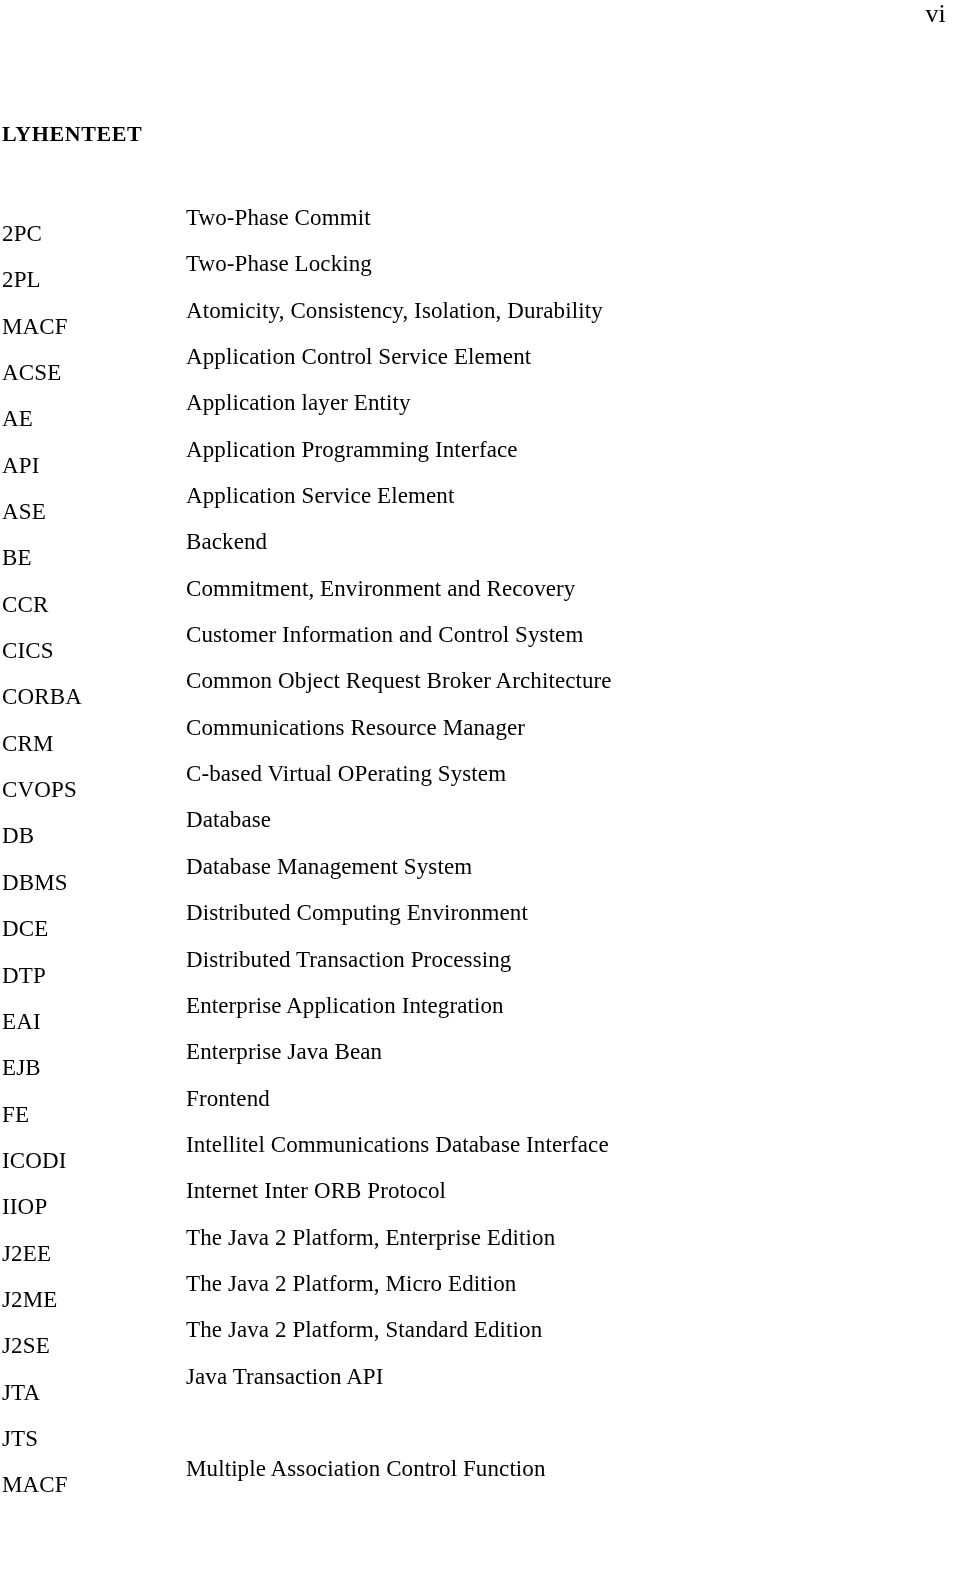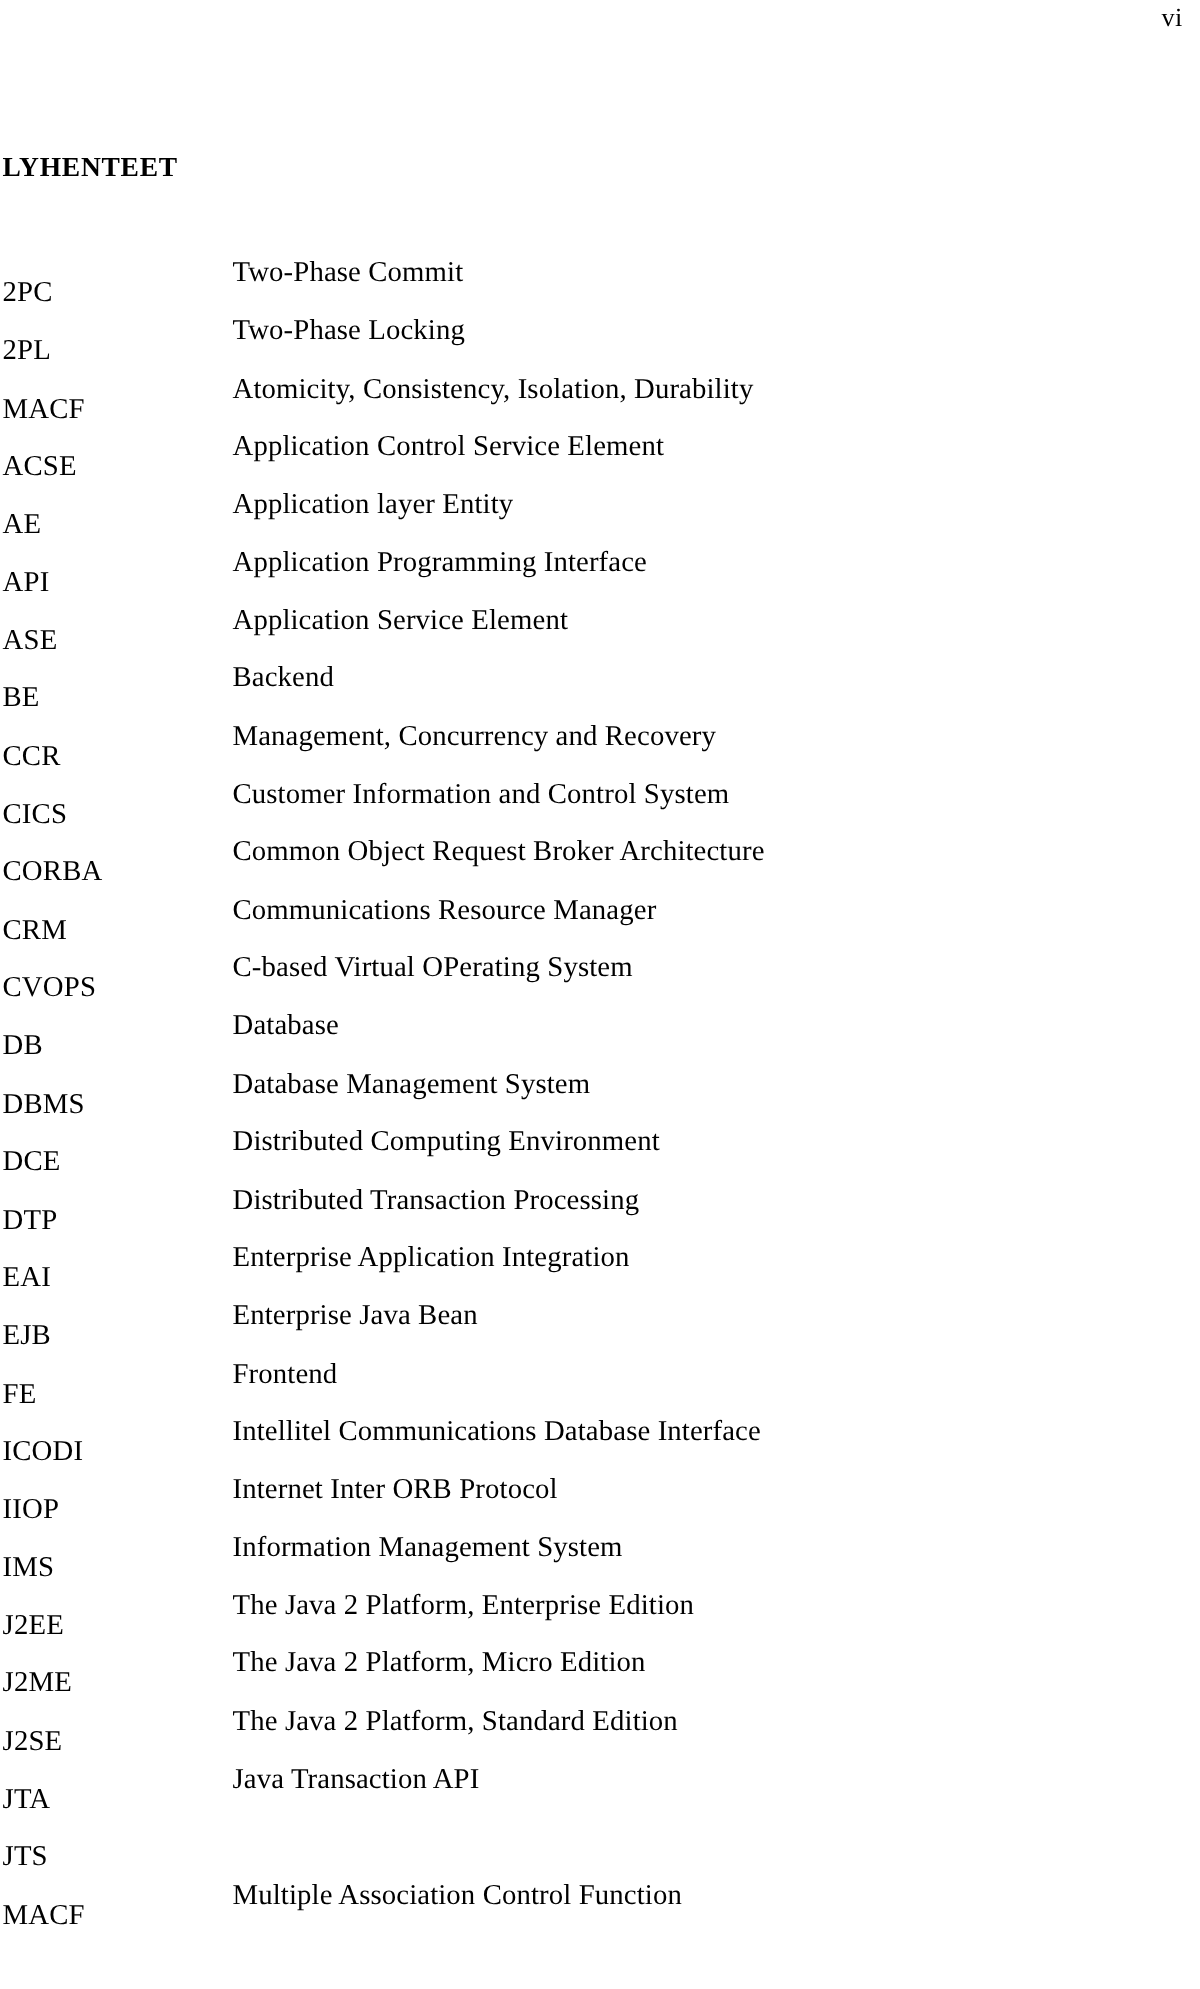--- a/index.html
+++ b/index.html
@@ -23,21 +23,21 @@
     top: 0;
     width: 960px;
     height: 1591px;
   }
 
   
   .folio {
     position: absolute;
     right: 14px;
     top: 1px;
-    font-size: 21px;
+    font-size: 26px;
     line-height: 26px;
     letter-spacing: 0.2px;
     text-align: left;
     white-space: nowrap;
   }
 
   
   .section-title {
     position: absolute;
     left: 2px;
@@ -122,21 +122,21 @@
       <div class="abbrev-row">
         <span class="abbrev-term">ASE</span>
         <span class="abbrev-def">Application Service Element</span>
       </div>
       <div class="abbrev-row">
         <span class="abbrev-term">BE</span>
         <span class="abbrev-def">Backend</span>
       </div>
       <div class="abbrev-row">
         <span class="abbrev-term">CCR</span>
-        <span class="abbrev-def">Management, Concurrency and Recovery</span>
+        <span class="abbrev-def">Commitment, Environment and Recovery</span>
       </div>
       <div class="abbrev-row">
         <span class="abbrev-term">CICS</span>
         <span class="abbrev-def">Customer Information and Control System</span>
       </div>
       <div class="abbrev-row">
         <span class="abbrev-term">CORBA</span>
         <span class="abbrev-def">Common Object Request Broker Architecture</span>
       </div>
       <div class="abbrev-row">
@@ -177,24 +177,20 @@
       </div>
       <div class="abbrev-row">
         <span class="abbrev-term">ICODI</span>
         <span class="abbrev-def">Intellitel Communications Database Interface</span>
       </div>
       <div class="abbrev-row">
         <span class="abbrev-term">IIOP</span>
         <span class="abbrev-def">Internet Inter ORB Protocol</span>
       </div>
       <div class="abbrev-row">
-        <span class="abbrev-term">IMS</span>
-        <span class="abbrev-def">Information Management System</span>
-      </div>
-      <div class="abbrev-row">
         <span class="abbrev-term">J2EE</span>
         <span class="abbrev-def">The Java 2 Platform, Enterprise Edition</span>
       </div>
       <div class="abbrev-row">
         <span class="abbrev-term">J2ME</span>
         <span class="abbrev-def">The Java 2 Platform, Micro Edition</span>
       </div>
       <div class="abbrev-row">
         <span class="abbrev-term">J2SE</span>
         <span class="abbrev-def">The Java 2 Platform, Standard Edition</span>

